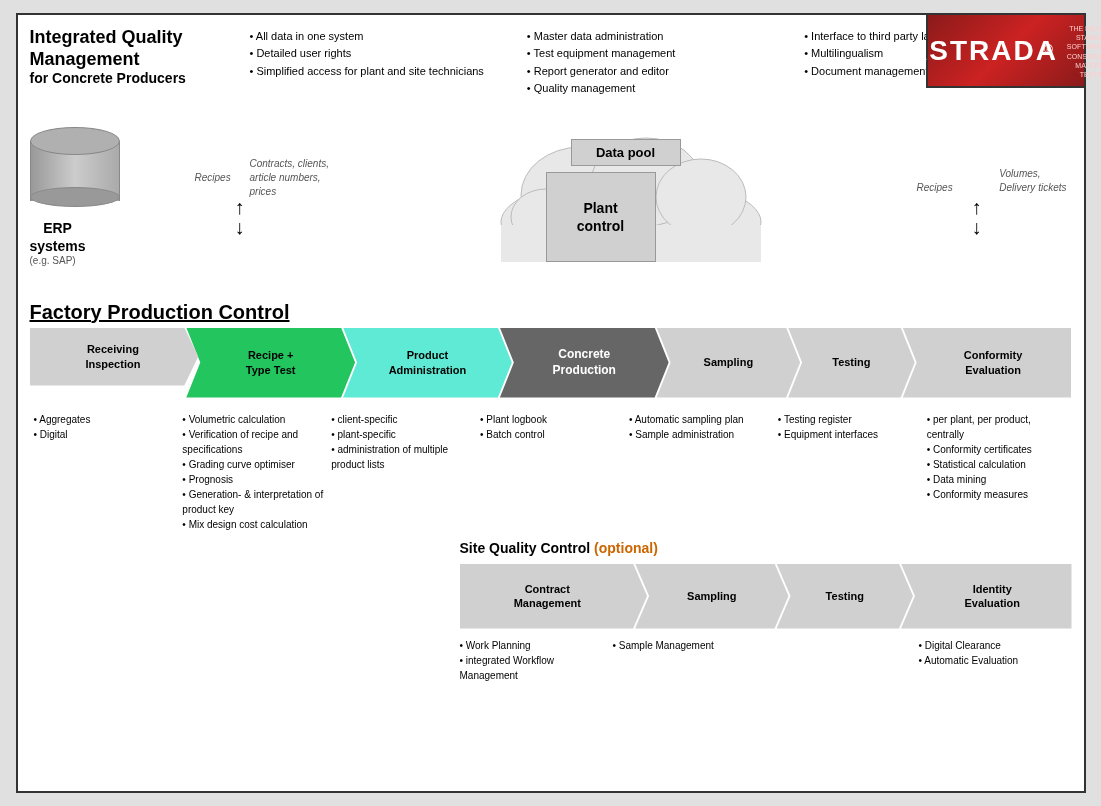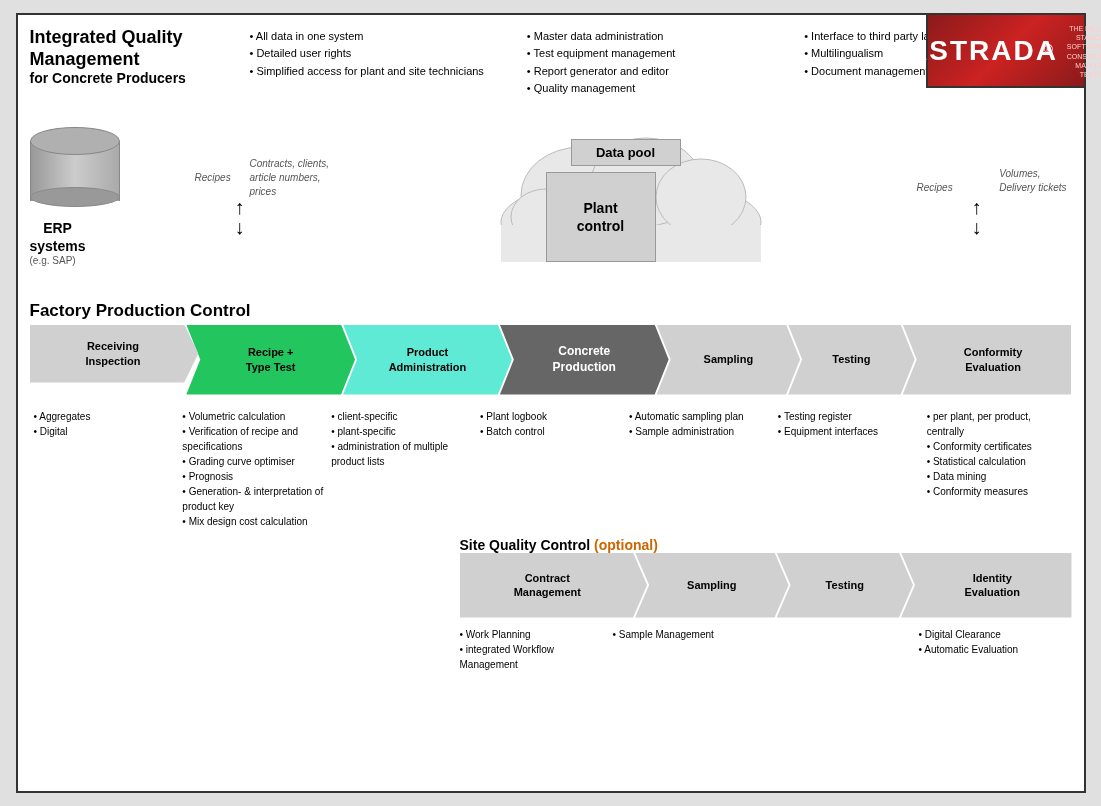--- a/index.html
+++ b/index.html
@@ -140,24 +140,25 @@
     
     .cloud-section {
       flex: 1;
       display: flex;
       align-items: center;
       justify-content: center;
       position: relative;
     }
     
     .factory-label {
-      font-size: 17px;
+      font-size: 20px;
       font-weight: bold;
       margin-bottom: 4px;
       margin-top: 2px;
+      text-decoration: underline;
     }
     
     .process-flow {
       display: flex;
       width: 100%;
       height: 80px;
       margin-bottom: 4px;
       align-items: stretch;
     }
     
@@ -188,21 +189,21 @@
       width: 100%;
       margin-top: 4px;
     }
     .site-quality-left {
       width: 430px;
       flex-shrink: 0;
     }
     .site-quality-label {
       font-size: 14px;
       font-weight: bold;
-      margin-bottom: 0;
+      margin-bottom: 8px;
     }
     .optional-text {
       color: #cc6600;
       font-weight: bold;
     }
     .site-quality-right {
       flex: 1;
     }
     .site-flow {
       display: flex;

